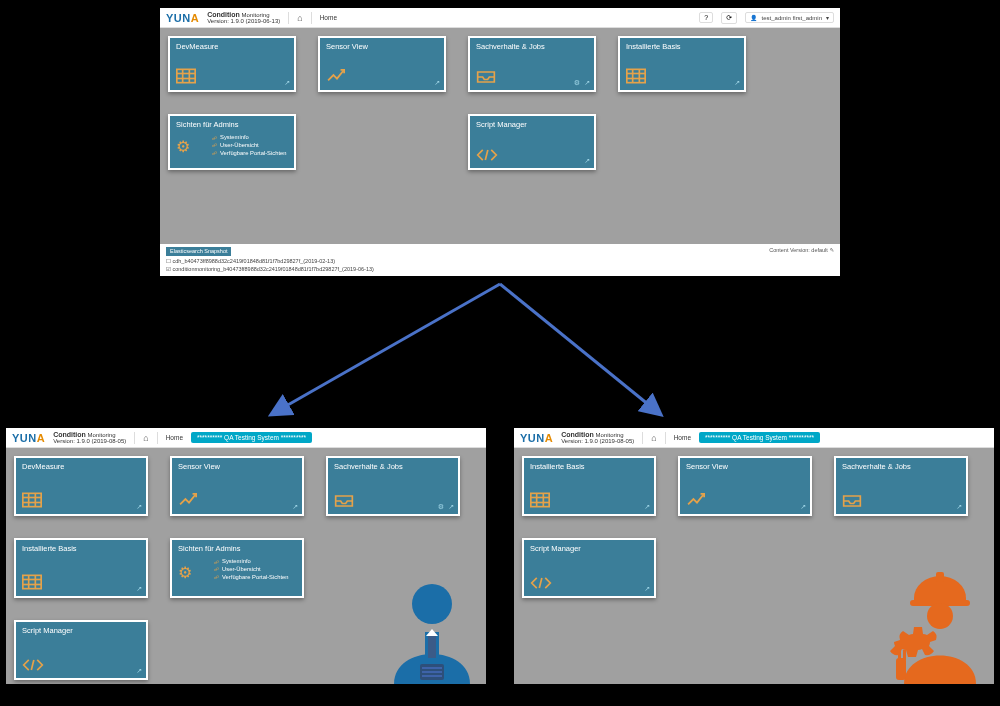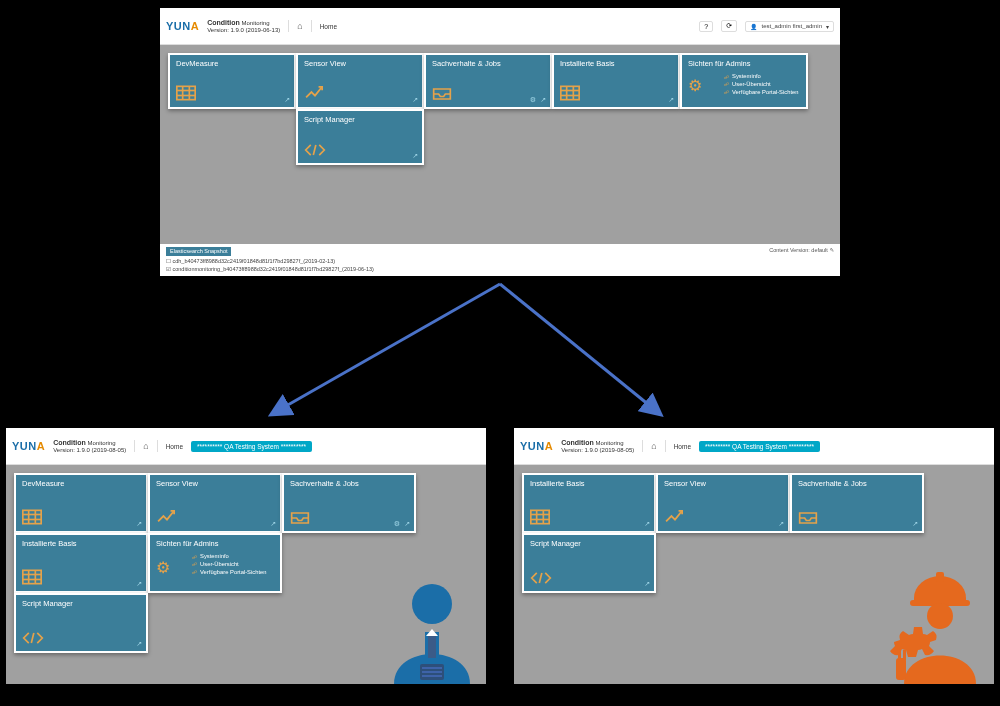--- a/index.html
+++ b/index.html
@@ -17,21 +17,21 @@
     box-shadow: 0 2px 6px rgba(0,0,0,0.5);
   }
   .panel-top { left: 160px; top: 8px; width: 680px; height: 268px; }
   .panel-bl  { left: 6px;   top: 428px; width: 480px; height: 256px; }
   .panel-br  { left: 514px; top: 428px; width: 480px; height: 256px; }
 
   .topbar {
     background: #fff;
     display: flex;
     align-items: center;
-    height: 37px;
+    height: 20px;
     padding: 0 6px;
     gap: 8px;
     border-bottom: 1px solid #ddd;
   }
   .logo {
     font-weight: bold;
     font-size: 11px;
     letter-spacing: 0.5px;
     display: flex;
     align-items: center;
@@ -55,21 +55,21 @@
   .topbar .account {
     display: flex; gap: 4px; align-items: center;
     font-size: 6px; color: #444;
     border: 1px solid #ddd; padding: 1px 4px; border-radius: 2px;
   }
 
   .tiles {
     padding: 8px;
     display: flex;
     flex-wrap: wrap;
-    gap: 0;
+    gap: 22px;
     align-content: flex-start;
   }
   .tile {
     position: relative;
     width: 128px;
     height: 56px;
     background: #3b7e99;
     border: 2px solid #fff;
     box-shadow: 0 2px 4px rgba(0,0,0,0.35);
     padding: 4px 6px;

